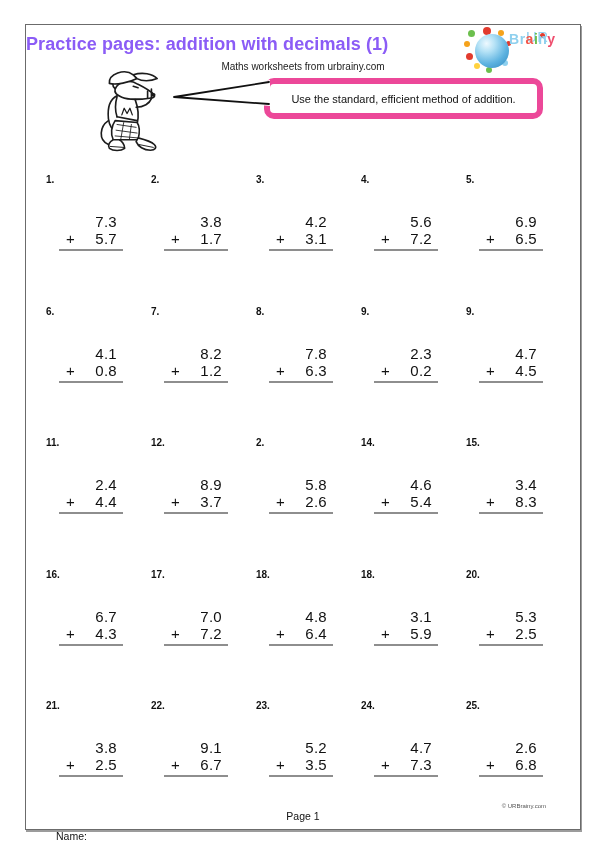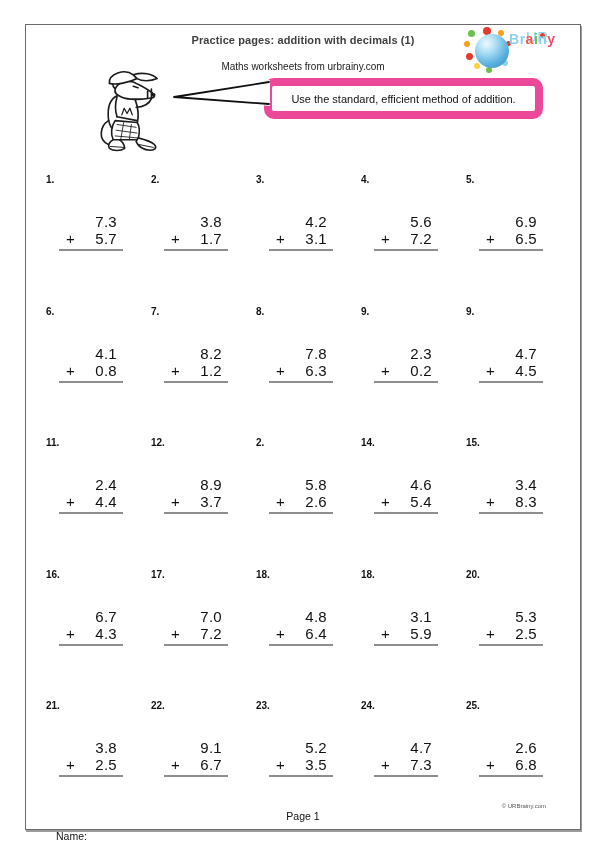--- a/index.html
+++ b/index.html
@@ -4,21 +4,21 @@
 <style>
   * { box-sizing: border-box; margin: 0; padding: 0; }
   html, body { width: 606px; height: 857px; background: #fff; font-family: "Liberation Sans", sans-serif; position: relative; overflow: hidden; }
 
   .page {
     position: absolute; left: 25px; top: 24px; width: 556px; height: 806px;
     background: #fff; border: 1px solid #6b6b6b; box-shadow: 1px 2px 0 #9c9c9c;
   }
 
   
-  .title { position: absolute; top: 9px; left: 0; right: 0; text-align: center; font-size: 11px; font-weight: 700; color: #404040; letter-spacing: 0.1px; }
+  .title { position: absolute; top: 9px; left: 0; right: 0; font-size: 18px; font-weight: 700; color: #8b5cf6; letter-spacing: 0.1px; }
   .subtitle { position: absolute; top: 36px; left: 0; right: 0; text-align: center; font-size: 10px; color: #222; }
 
   
   .logo { position: absolute; top: 2px; right: 4px; width: 114px; height: 48px; }
   .logo-sphere { position: absolute; left: 13px; top: 7px; width: 34px; height: 34px; border-radius: 50%;
     background: radial-gradient(circle at 34% 28%, #eef9ff 0%, #b5e2f6 25%, #5cb2e0 62%, #2e86bd 100%); }
   .logo .dot { position: absolute; border-radius: 50%; }
   .d1 { left: 6px;  top: 3px;  width: 7px; height: 7px; background: #6cbf4d; }
   .d2 { left: 21px; top: 0px;  width: 8px; height: 8px; background: #e23b2e; }
   .d3 { left: 36px; top: 3px;  width: 6px; height: 6px; background: #f5a21b; }
@@ -29,21 +29,21 @@
   .d8 { left: 40px; top: 33px; width: 6px; height: 6px; background: #8ed0ef; }
   .d9 { left: 44px; top: 14px; width: 5px; height: 5px; background: #e23b2e; }
   .logo-ur { position: absolute; left: 56px; top: 1px; font-size: 15px; font-weight: 400; color: #8fd0ee; letter-spacing: 0.5px; margin-left: 8px; }
   .logo-ur-dot { position: absolute; left: 78px; top: 6px; width: 5px; height: 5px; border-radius: 50%; background: #e23b2e; }
   .logo-brainy { position: absolute; left: 47px; top: 4px; font-size: 14px; font-weight: 700; letter-spacing: 0.5px; }
 
   
   .mouse { position: absolute; left: 70px; top: 42px; width: 86px; height: 92px; }
   .bubble {
     position: absolute; left: 238px; top: 53px; width: 279px; height: 41px;
-    border: 8px solid #ec4899; border-radius: 10px; background: #fff;
+    border: 6px solid #ec4899; border-radius: 10px; background: #fff;
     display: flex; align-items: center; justify-content: center;
     font-size: 11px; color: #111; z-index: 1;
   }
   .bubble-tail { position: absolute; left: 140px; top: 46px; width: 110px; height: 44px; z-index: 2; }
 
   
   .grid {
     position: absolute; left: 18px; top: 148px;
     display: grid; grid-template-columns: repeat(5, 105px); grid-auto-rows: 131.5px;
   }

